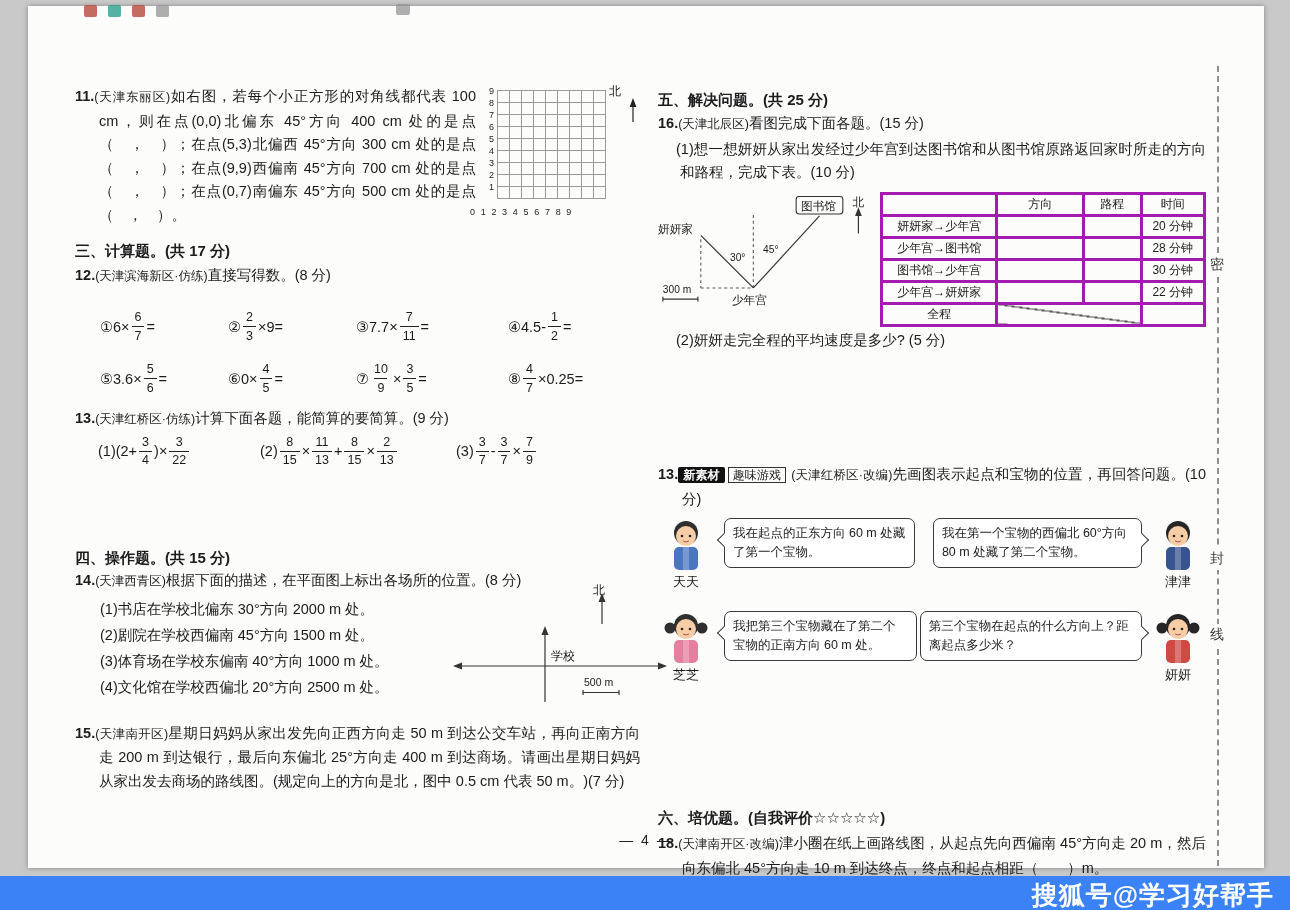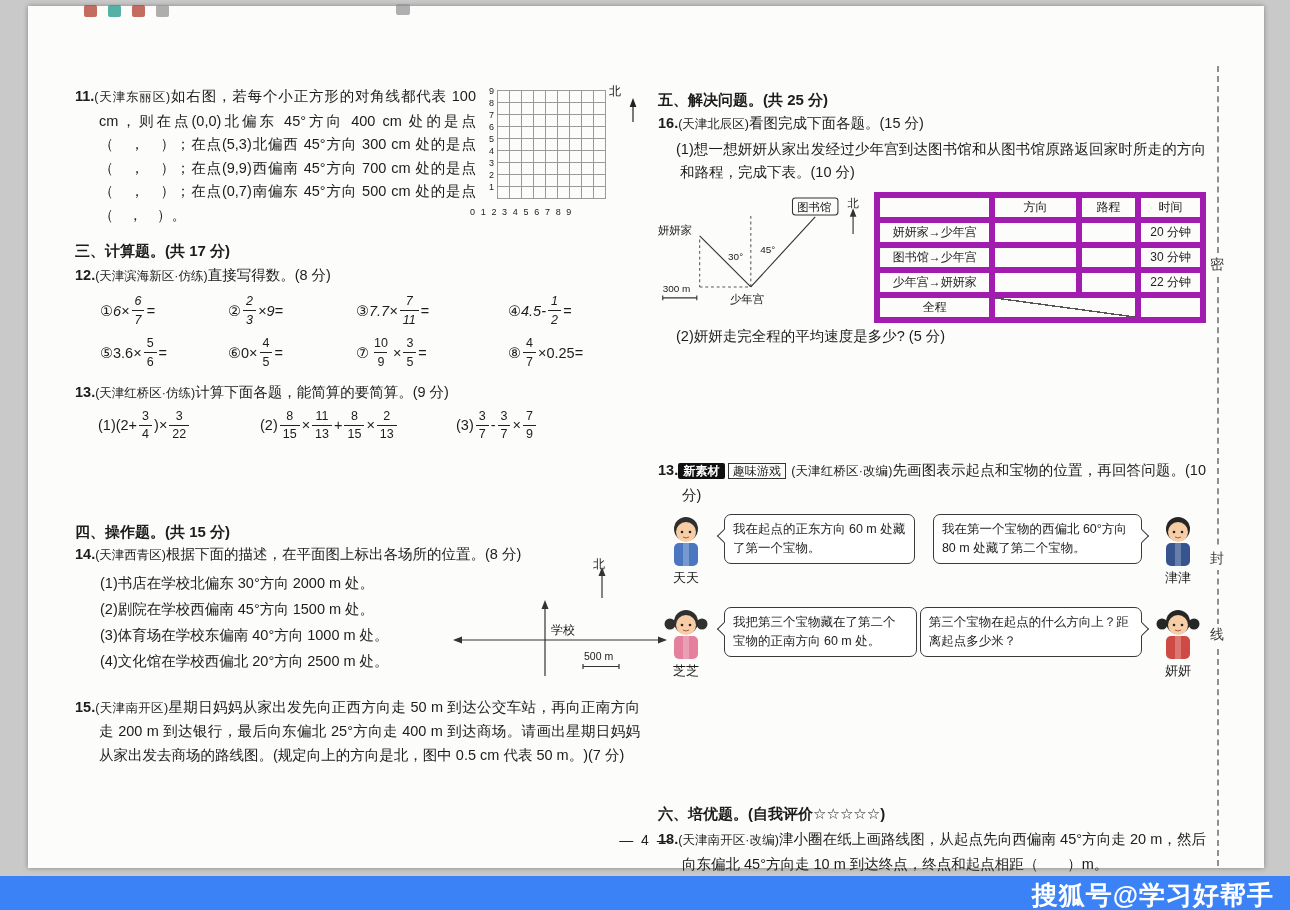--- a/index.html
+++ b/index.html
@@ -49,21 +49,21 @@
   .fig-svg .small{font-size:10.5px;}
   .fig-svg .solid{stroke:#333;stroke-width:1.2;fill:none;}
   .fig-svg .dash{stroke:#555;stroke-width:1.1;fill:none;stroke-dasharray:3 3;}
   .fig-svg .ah{fill:#333;}
   .q14-wrap{position:relative;}
   .fig14{position:absolute;left:376px;top:-14px;}
 
   
   .f16row{display:flex;align-items:flex-start;gap:6px;}
   .t16{border-collapse:collapse;font-size:12px;margin-top:3px;}
-  .t16 th,.t16 td{border:6px solid #a21caf;height:19px;text-align:center;padding:0 2px;font-weight:normal;}
+  .t16 th,.t16 td{border:3px solid #a21caf;height:19px;text-align:center;padding:0 2px;font-weight:normal;}
   .t16 .c-lbl{width:112px;}
   .t16 .c-dir{width:82px;}
   .t16 .c-dist{width:52px;}
   .t16 .c-time{width:58px;}
   .diag{background:linear-gradient(to top right,transparent calc(50% - 0.7px),#555 calc(50% - 0.7px),#555 calc(50% + 0.7px),transparent calc(50% + 0.7px));}
 
   
   .badge-new{background:#111;color:#fff;font-size:12px;padding:1px 5px;border-radius:2px;font-weight:bold;margin-right:2px;}
   .badge-tag{border:1.2px solid #333;font-size:12px;padding:0 4px;margin:8px 5px 0 1px;}
   .sp-row{display:flex;align-items:flex-start;}
@@ -122,21 +122,21 @@
         </div>
       </div>
       <span class="qnum">11.</span><span class="source">(天津东丽区)</span><span>如右图，若每个小正方形的对角线都代表 100 cm，则在点(0,0)北偏东 45°方向 400 cm 处的是点（　，　）；在点(5,3)北偏西 45°方向 300 cm 处的是点（　，　）；在点(9,9)西偏南 45°方向 700 cm 处的是点（　，　）；在点(0,7)南偏东 45°方向 500 cm 处的是点（　，　）。</span>
     </div>
 
     <div class="sec" style="margin-top:12px;clear:both;">三、计算题。(共 17 分)</div>
 
     <div class="qtext hang" style="margin-top:2px;">
       <span class="qnum">12.</span><span class="source">(天津滨海新区·仿练)</span><span>直接写得数。(8 分)</span>
     </div>
-    <div class="calc-row" style="margin-top:4px;font-style:italic;">
+    <div class="calc-row" style="margin-top:20px;">
       <span class="expr">
           <span>①6×</span>
           <span class="frac">
             <span class="fn">6</span>
             <span class="fd">7</span>
           </span>
           <span>=</span>
         </span>
       <span class="expr">
           <span>②</span>
@@ -156,21 +156,21 @@
         </span>
       <span class="expr">
           <span>④4.5-</span>
           <span class="frac">
             <span class="fn">1</span>
             <span class="fd">2</span>
           </span>
           <span>=</span>
         </span>
     </div>
-    <div class="calc-row" style="margin-top:6px;">
+    <div class="calc-row" style="margin-top:16px;">
       <span class="expr">
           <span>⑤3.6×</span>
           <span class="frac">
             <span class="fn">5</span>
             <span class="fd">6</span>
           </span>
           <span>=</span>
         </span>
       <span class="expr">
           <span>⑥0×</span>
@@ -329,20 +329,26 @@
           <th class="c-dist">路程</th>
           <th class="c-time">时间</th>
         </tr>
         <tr>
           <td>妍妍家→少年宫</td>
           <td></td>
               <td></td>
           <td>20 分钟</td>
         </tr>
         <tr>
+          <td>少年宫→图书馆</td>
+          <td></td>
+              <td></td>
+          <td>28 分钟</td>
+        </tr>
+        <tr>
           <td>图书馆→少年宫</td>
           <td></td>
               <td></td>
           <td>30 分钟</td>
         </tr>
         <tr>
           <td>少年宫→妍妍家</td>
           <td></td>
               <td></td>
           <td>22 分钟</td>

